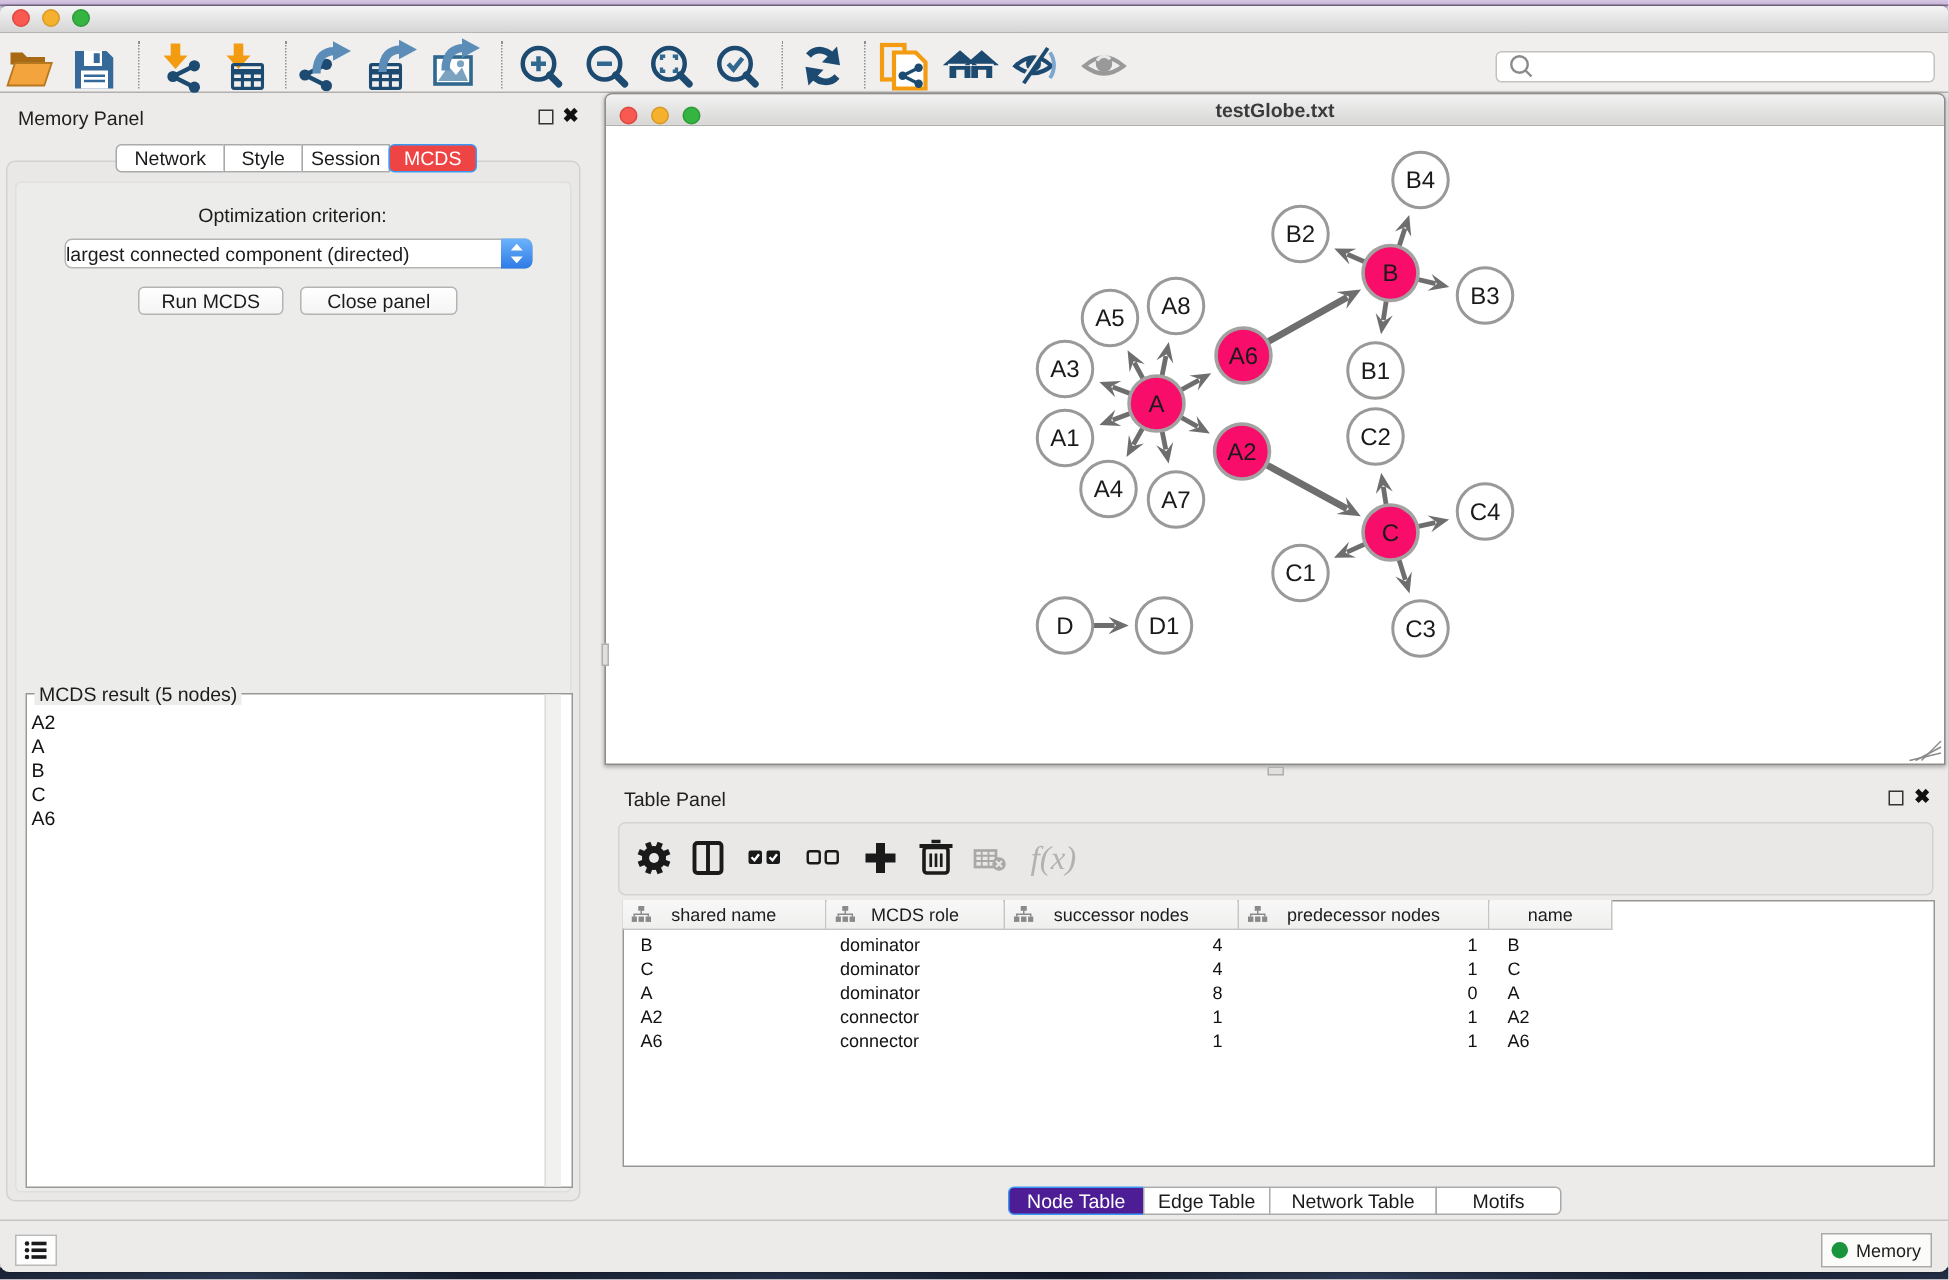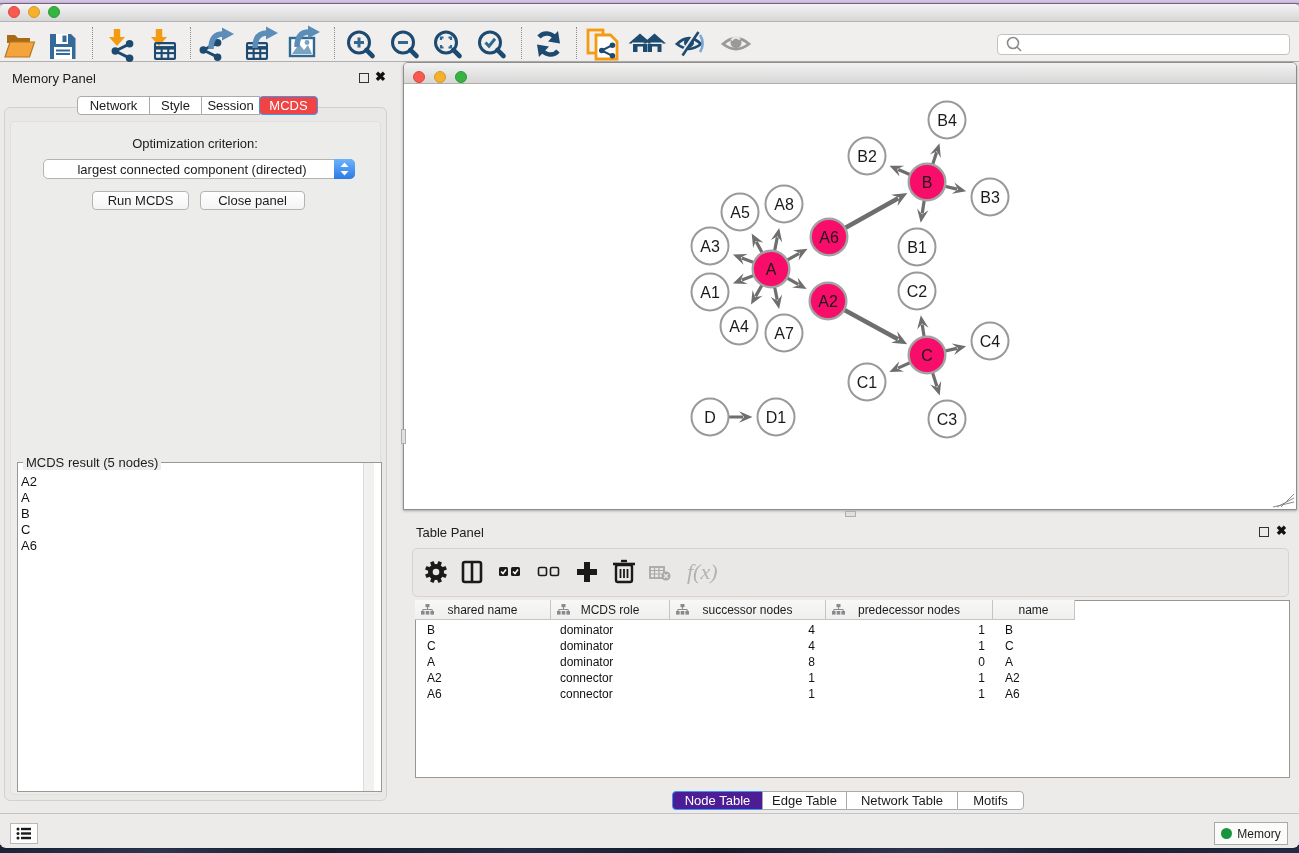--- a/index.html
+++ b/index.html
@@ -48,21 +48,21 @@
      padding:0; margin-left:-1px; }
   .tab.first { border-radius:4px 0 0 4px; }
   .tab.sel { background:#ef4444; color:#fff; border-color:#3b97f4; border-radius:4px; }
   #cp-pane { left:4px; top:107px; width:383px; height:694px; background:#e9e8e7;
      border:1px solid #d2d1d0; border-radius:6px; }
   #cp-inner { left:10px; top:121px; width:371px; height:674px; background:#ececeb;
      border:1px solid #e0dfde; border-radius:4px; }
   #opt-label { left:0; top:136px; width:390px; text-align:center; font-size:13px; color:#1c1c1c; }
   #combo { left:43px; top:159px; width:312px; height:20px; background:#fff;
      border:1px solid #b4b4b4; border-radius:5px; font-size:13px; color:#1c1c1c;
-     display:flex; align-items:center; justify-content:center; }
+     display:flex; align-items:center; justify-content:flex-start; }
   #combo .btn { position:absolute; right:-1px; top:-1px; width:21px; height:20px;
      border-radius:0 5px 5px 0; background:linear-gradient(#6db3fb,#2e7ae5); }
   .pushbtn { position:absolute; top:191px; height:19px; background:linear-gradient(#ffffff,#f4f4f4);
      border:1px solid #b4b4b4; border-radius:4px; font-size:13px; color:#1c1c1c;
      display:flex; align-items:center; justify-content:center; }
   #btn-run { left:92px; width:97px; }
   #btn-close { left:200px; width:105px; }
 
   
   #mcds-box { left:17px; top:462px; width:365px; height:330px; background:#fff;
@@ -259,20 +259,21 @@
   <div id="membtn" class="abs">
     <span class="dot"></span>
     <span>Memory</span>
   </div>
 
   <div id="netwin" class="abs">
     <div id="net-titlebar">
       <div class="tl r" style="left:9px"></div>
       <div class="tl y" style="left:30px"></div>
       <div class="tl g" style="left:51px"></div>
+      <div class="t">testGlobe.txt</div>
     </div>
   </div>
   <svg class="abs" style="left:403px;top:83px" width="893" height="426" viewBox="0 0 893 426">
 <line x1="368.0" y1="186.0" x2="353.2" y2="158.8" stroke="#6e6e6e" stroke-width="3.2"></line>
 <polygon points="348.7,150.5 360.2,159.6 352.7,157.9 350.1,165.1" fill="#6e6e6e"></polygon>
 <line x1="368.0" y1="186.0" x2="374.3" y2="154.3" stroke="#6e6e6e" stroke-width="3.2"></line>
 <polygon points="376.2,145.0 379.2,159.4 374.6,153.2 367.9,157.1" fill="#6e6e6e"></polygon>
 <line x1="368.0" y1="186.0" x2="338.8" y2="175.0" stroke="#6e6e6e" stroke-width="3.2"></line>
 <polygon points="329.9,171.6 344.6,171.0 337.8,174.6 340.5,181.8" fill="#6e6e6e"></polygon>
 <line x1="368.0" y1="186.0" x2="338.8" y2="197.0" stroke="#6e6e6e" stroke-width="3.2"></line>
@@ -469,14 +470,14 @@
     <div class="cell" style="left:12px;top:86px">A6</div>
     <div class="cell" style="left:145px;top:86px">connector</div>
     <div class="cell num" style="left:300px;top:86px;width:100px">1</div>
     <div class="cell num" style="left:470px;top:86px;width:100px">1</div>
     <div class="cell" style="left:590px;top:86px">A6</div>
   </div>
   <div class="abs" style="left:672px;top:791px;height:19px;display:flex;font-size:13px">
     <div style="width:91px;height:19px;background:#4c1d95;color:#fff;border:1px solid #3b97f4;border-radius:4px 0 0 4px;display:flex;align-items:center;justify-content:center">Node Table</div>
     <div style="width:85px;height:19px;background:#fff;color:#1a1a1a;border:1px solid #aaa;margin-left:-1px;border-radius:0;display:flex;align-items:center;justify-content:center">Edge Table</div>
     <div style="width:112px;height:19px;background:#fff;color:#1a1a1a;border:1px solid #aaa;margin-left:-1px;border-radius:0;display:flex;align-items:center;justify-content:center">Network Table</div>
-    <div style="width:67px;height:19px;background:#fff;color:#1a1a1a;border:1px solid #aaa;margin-left:-1px;border-radius:0 4px 4px 0;display:flex;align-items:center;justify-content:center">Motifs</div>
+    <div style="width:84px;height:19px;background:#fff;color:#1a1a1a;border:1px solid #aaa;margin-left:-1px;border-radius:0 4px 4px 0;display:flex;align-items:center;justify-content:center">Motifs</div>
   </div>
 
 </body></html>

